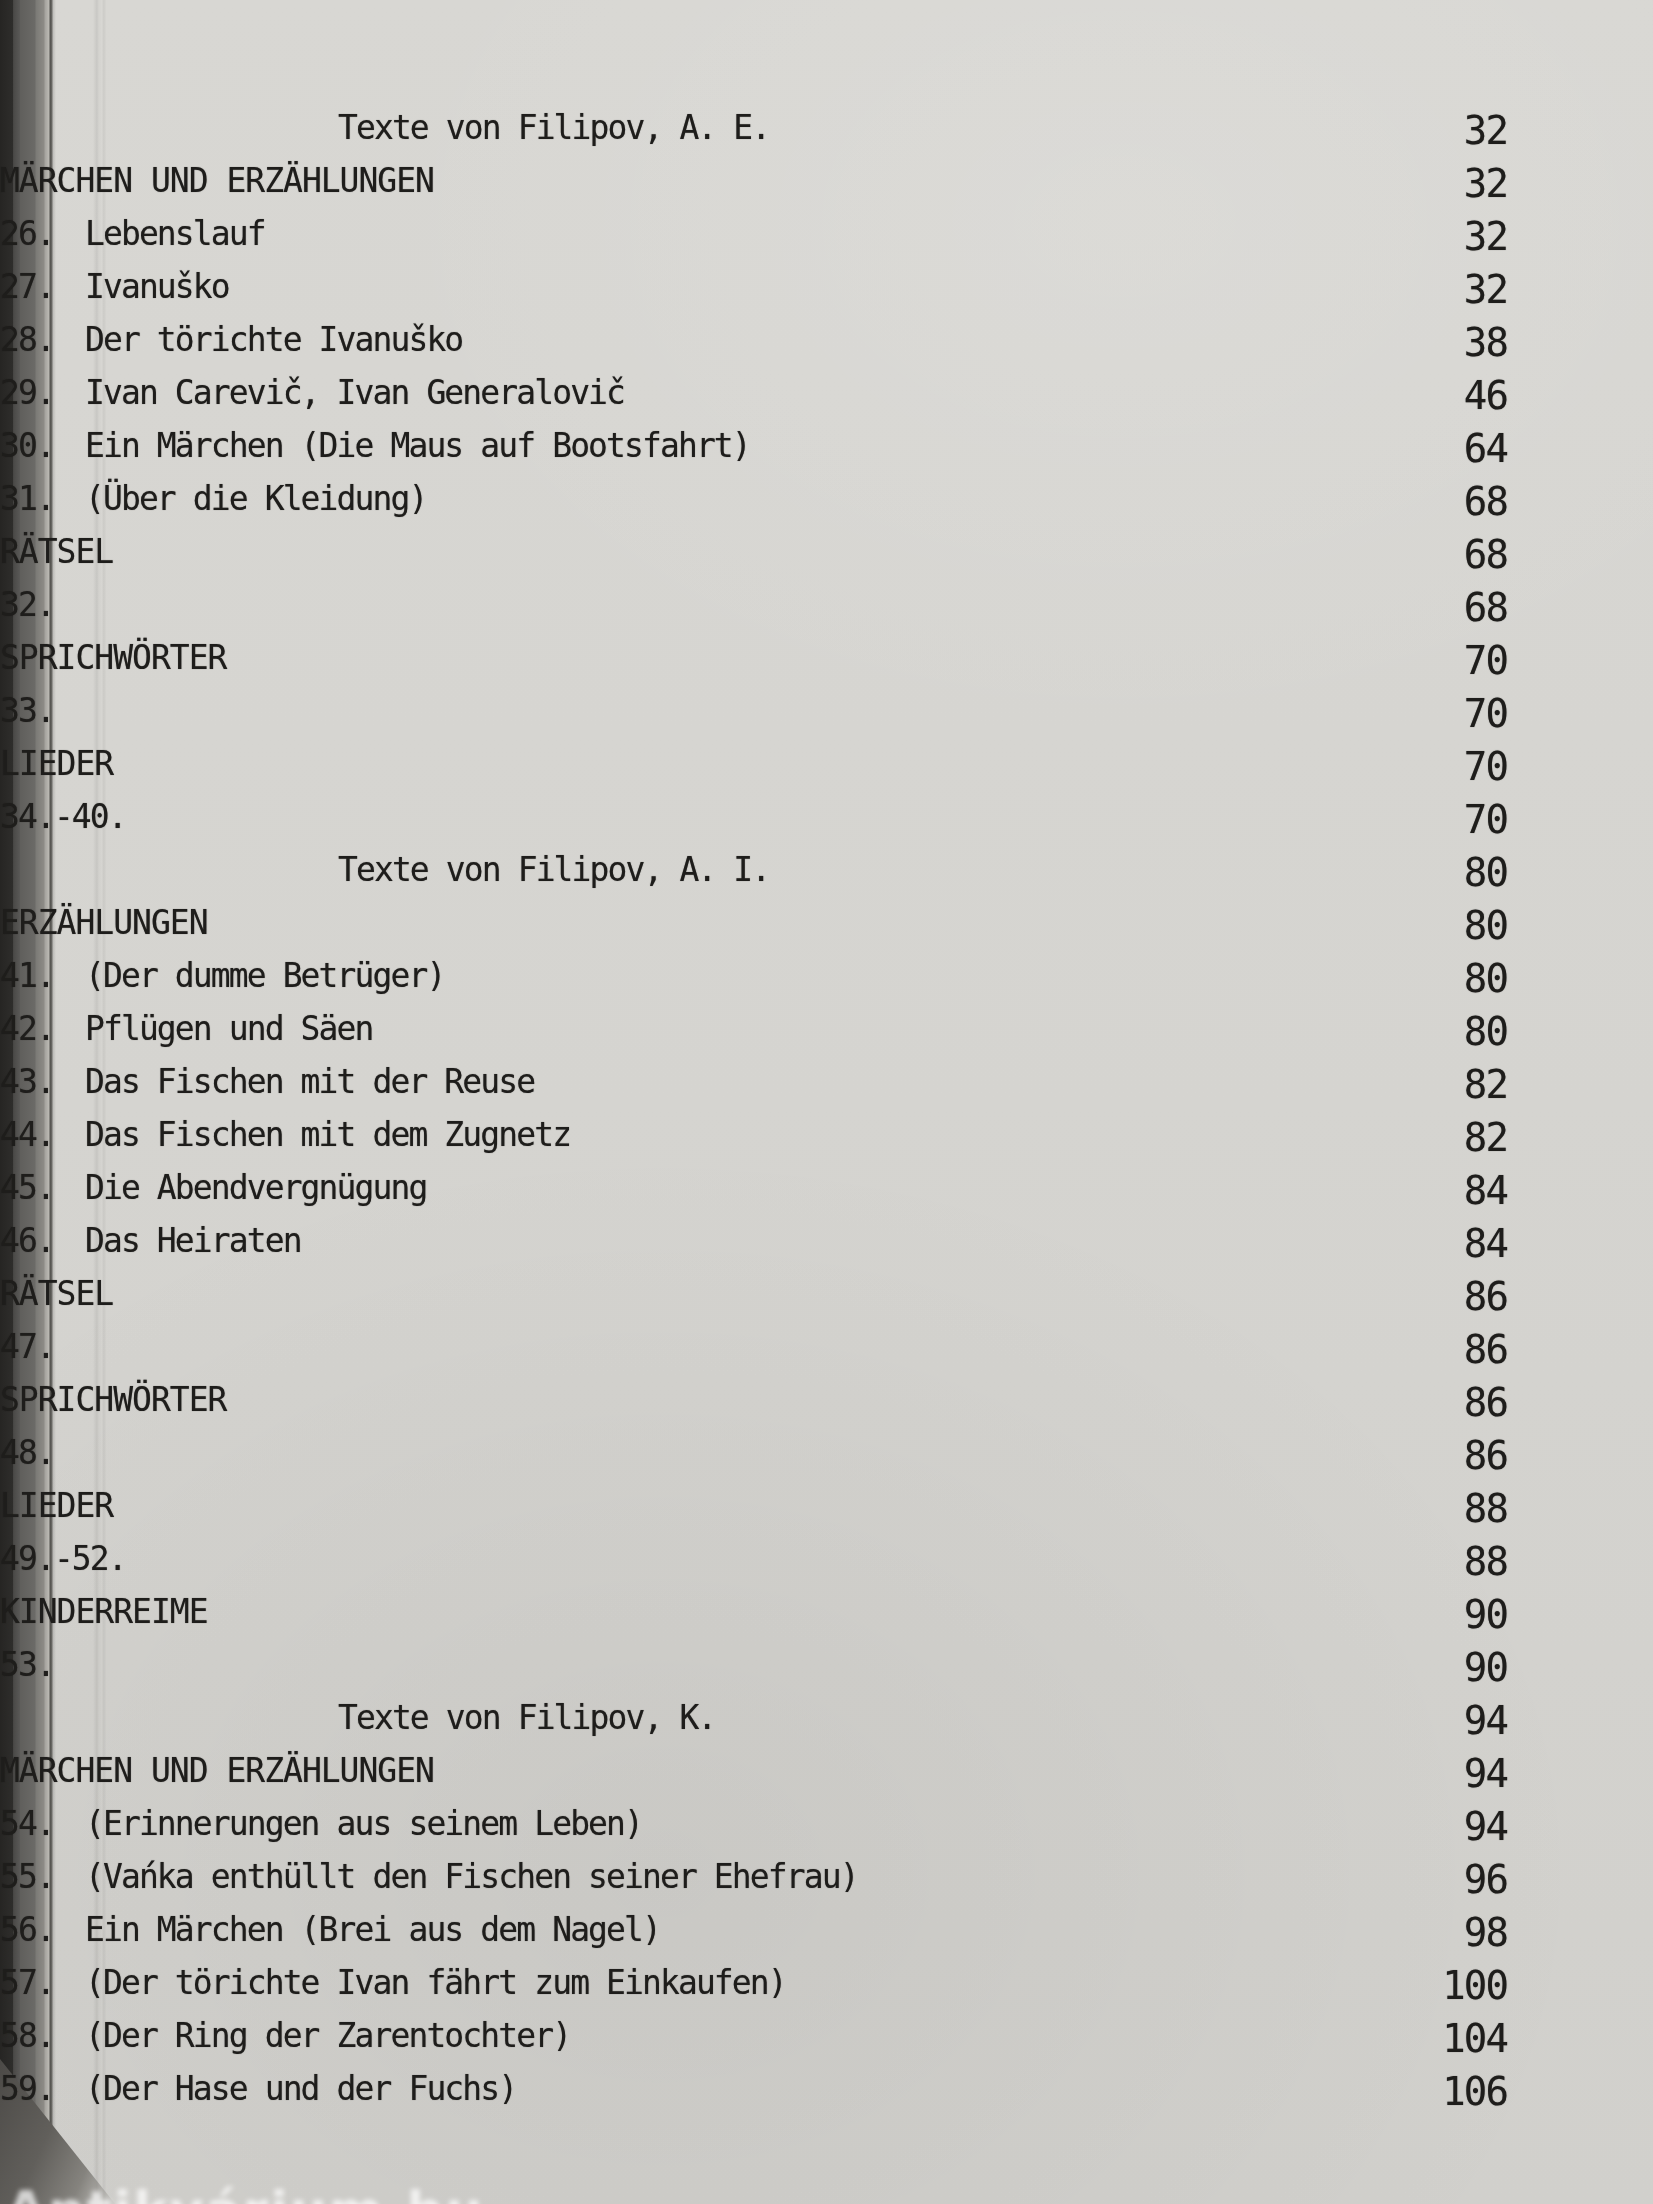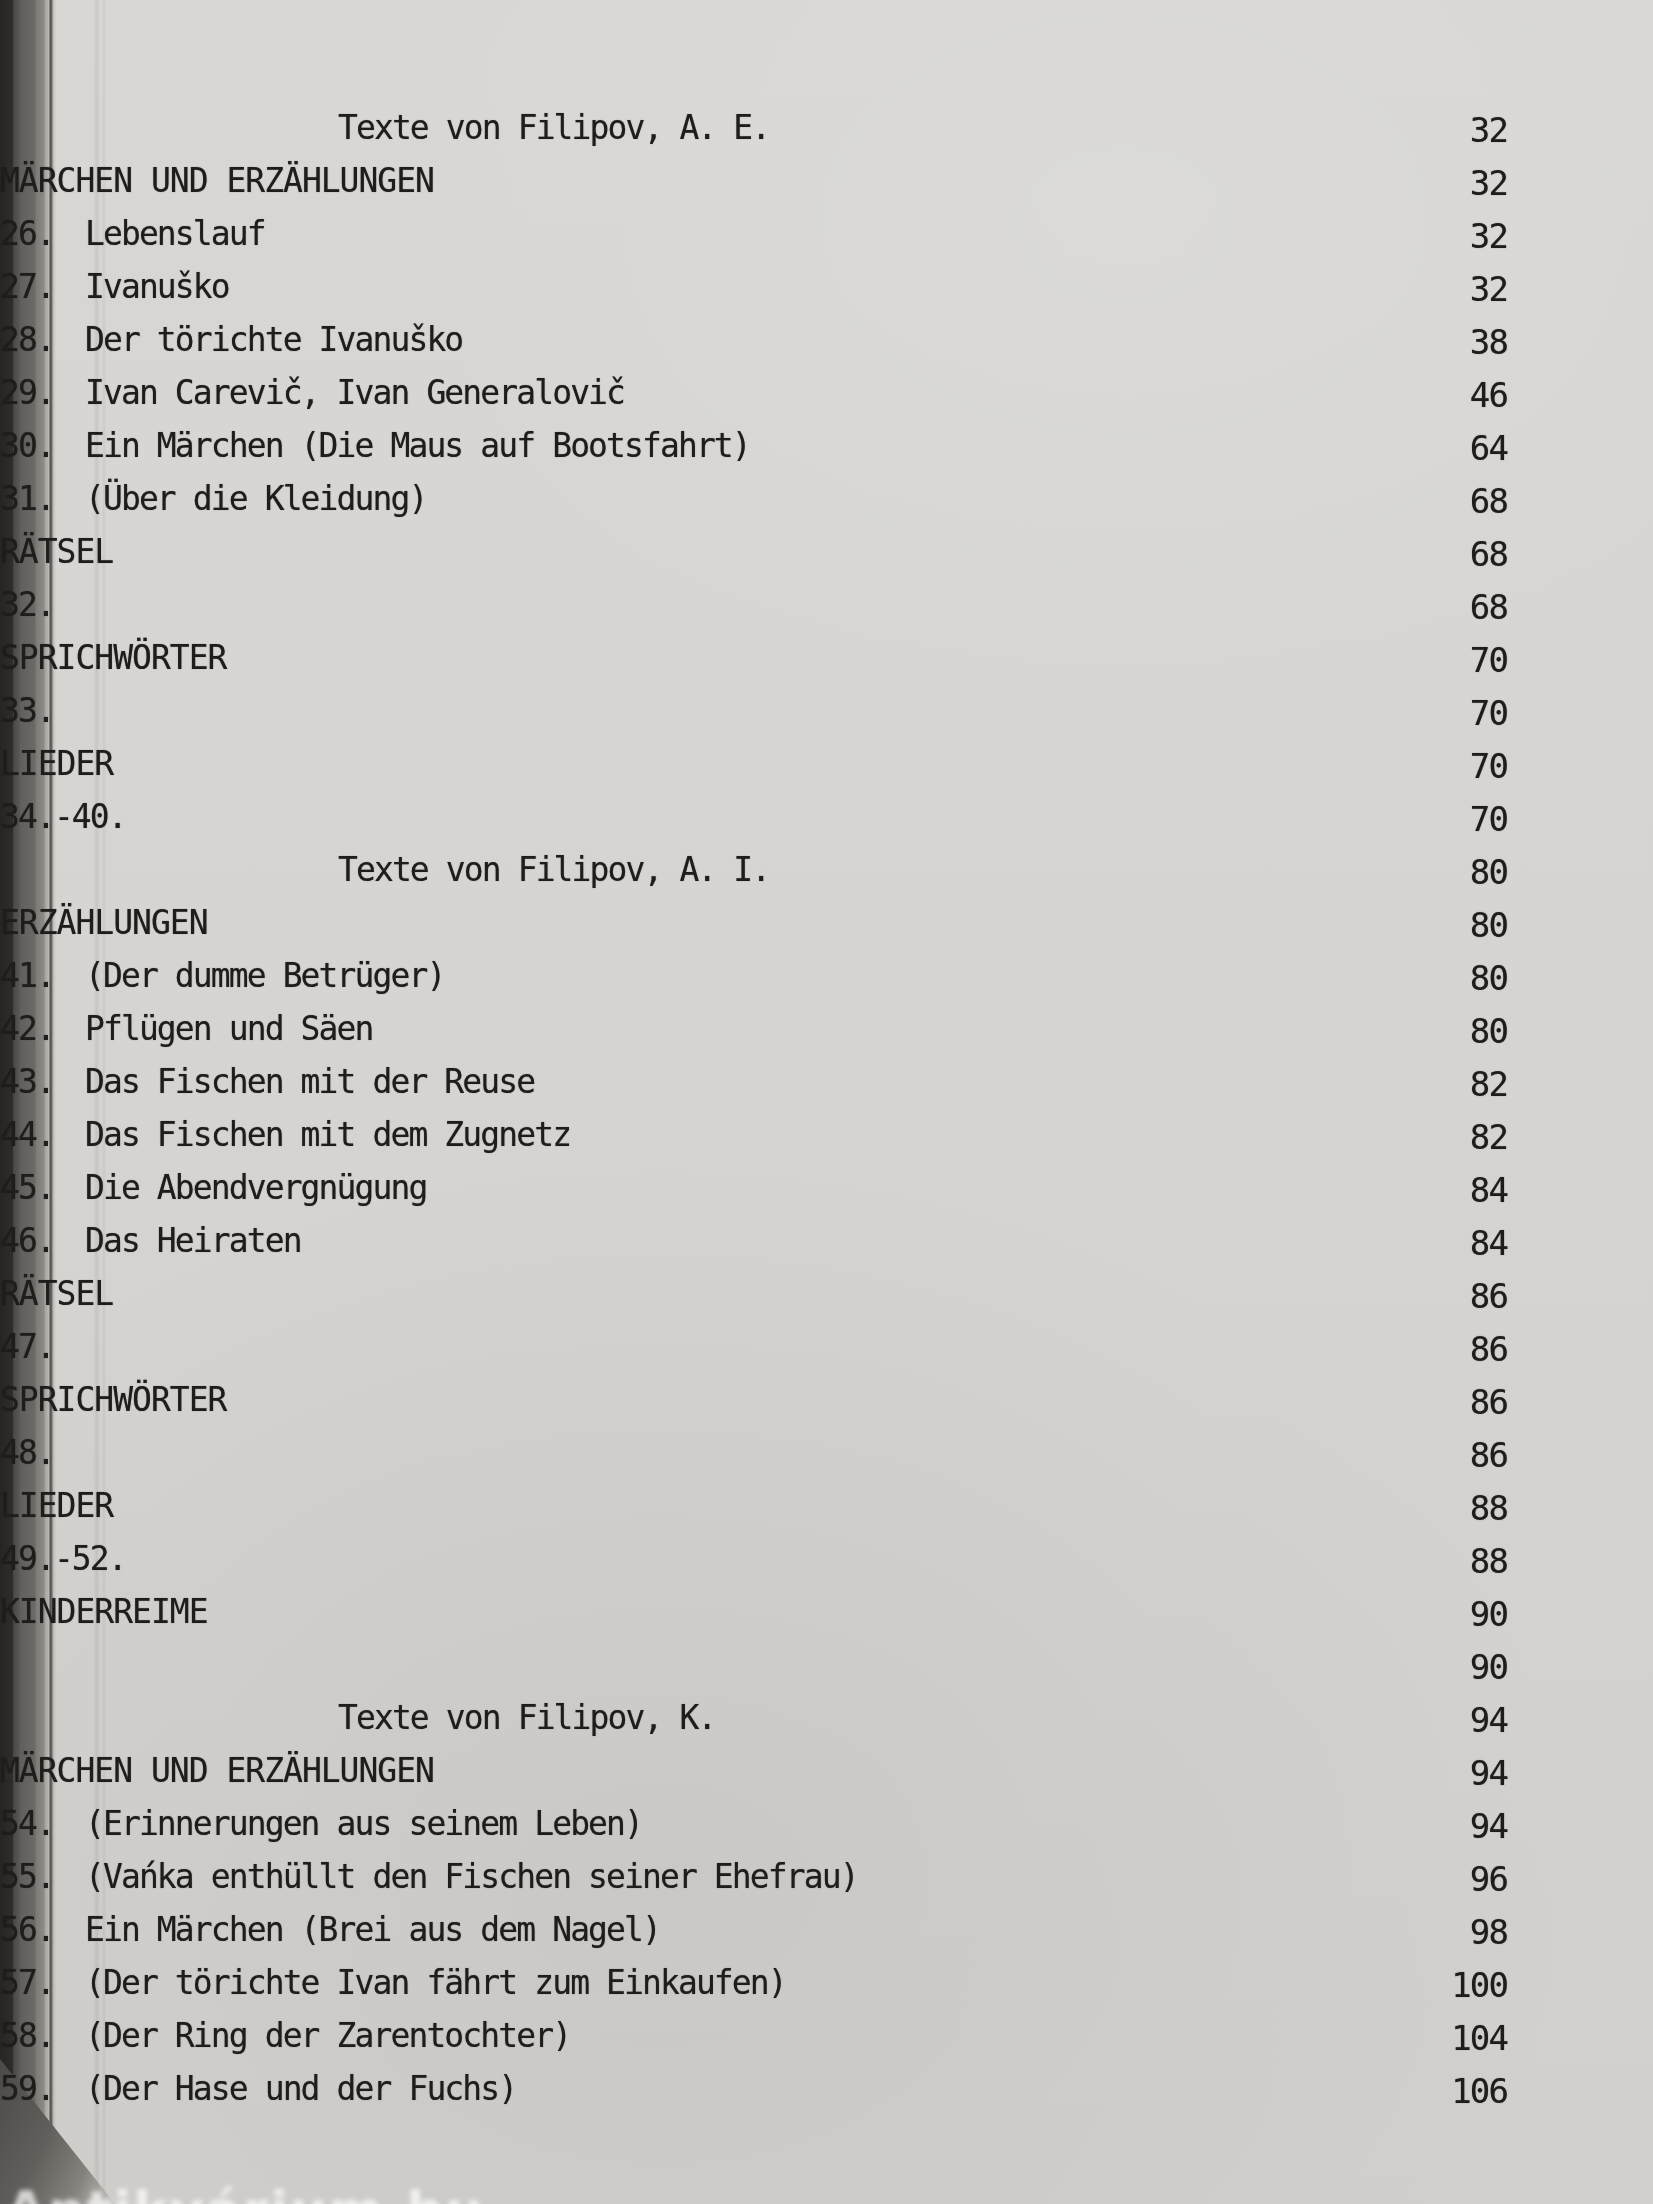--- a/index.html
+++ b/index.html
@@ -49,21 +49,21 @@
   .row-item .row-left { }
   .toc-text {
     font-size: 33px; letter-spacing: -1.9px;
     text-shadow: 0 0 1px rgba(25,24,22,0.55);
   }
   .row-section .toc-text { letter-spacing: -1px; }
   .num { display: inline-block; min-width: 85px; }
   .pagenum {
     position: absolute; right: 147px; top: 50%;
     transform: translateY(-44%);
-    font-size: 34px; letter-spacing: -1.9px;
+    font-size: 39px; letter-spacing: -1.9px;
     text-shadow: 0 0 1px rgba(25,24,22,0.55);
   }
   
   .watermark {
     position: absolute; left: 5.8px; bottom: -35px;
     font-family: "DejaVu Sans", "Liberation Sans", sans-serif;
     font-weight: bold; font-size: 52px; letter-spacing: 1.9px;
     color: rgba(255,255,255,0.72);
     filter: blur(2.9px);
   }
@@ -263,20 +263,24 @@
         </div>
         <span class="pagenum">88</span>
       </div>
       <div class="toc-row row-section">
         <div class="row-left toc-text">
           <span>KINDERREIME</span>
         </div>
         <span class="pagenum">90</span>
       </div>
       <div class="toc-row row-item">
+        <div class="row-left toc-text">
+          <span class="num">53.</span>
+          <span></span>
+        </div>
         <span class="pagenum">90</span>
       </div>
       <div class="toc-row row-author">
         <div class="row-left toc-text">
           <span>Texte von Filipov, K.</span>
         </div>
         <span class="pagenum">94</span>
       </div>
       <div class="toc-row row-section">
         <div class="row-left toc-text">

